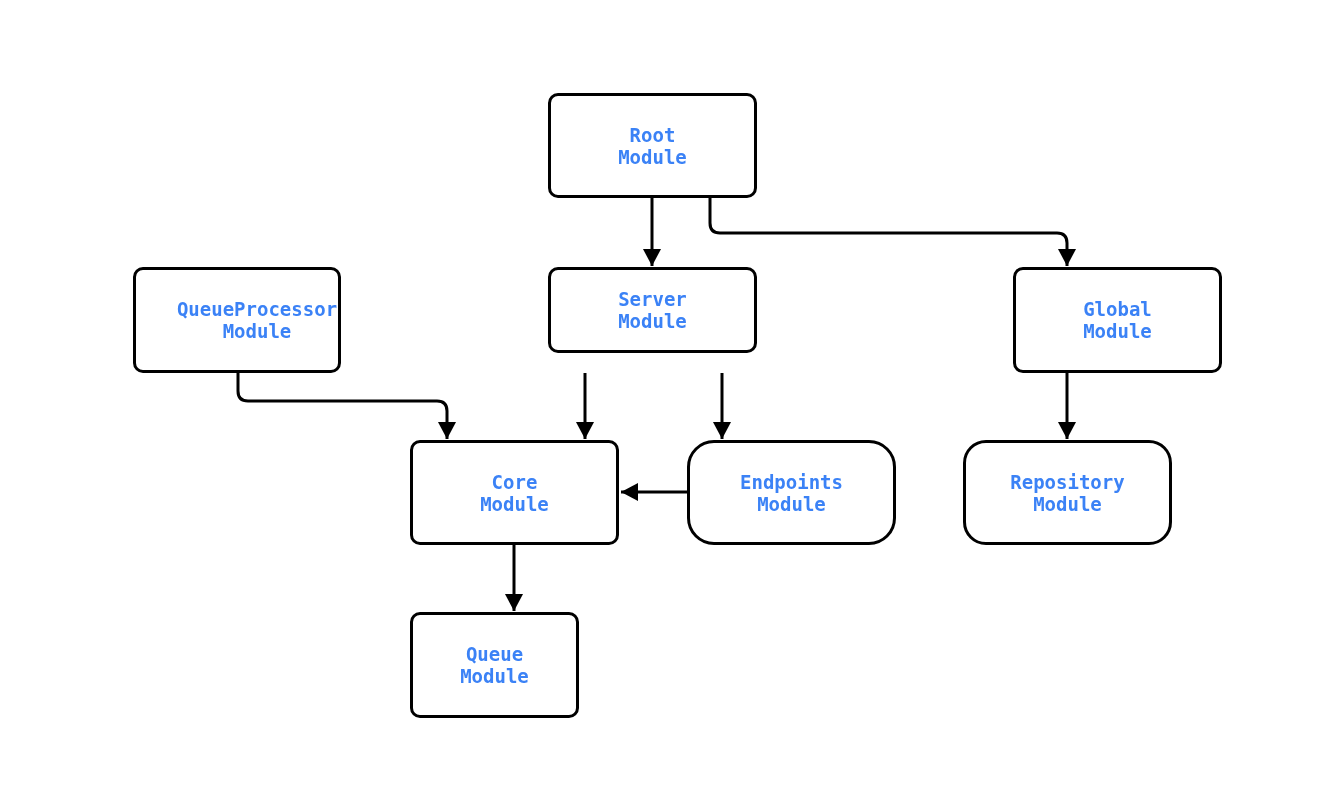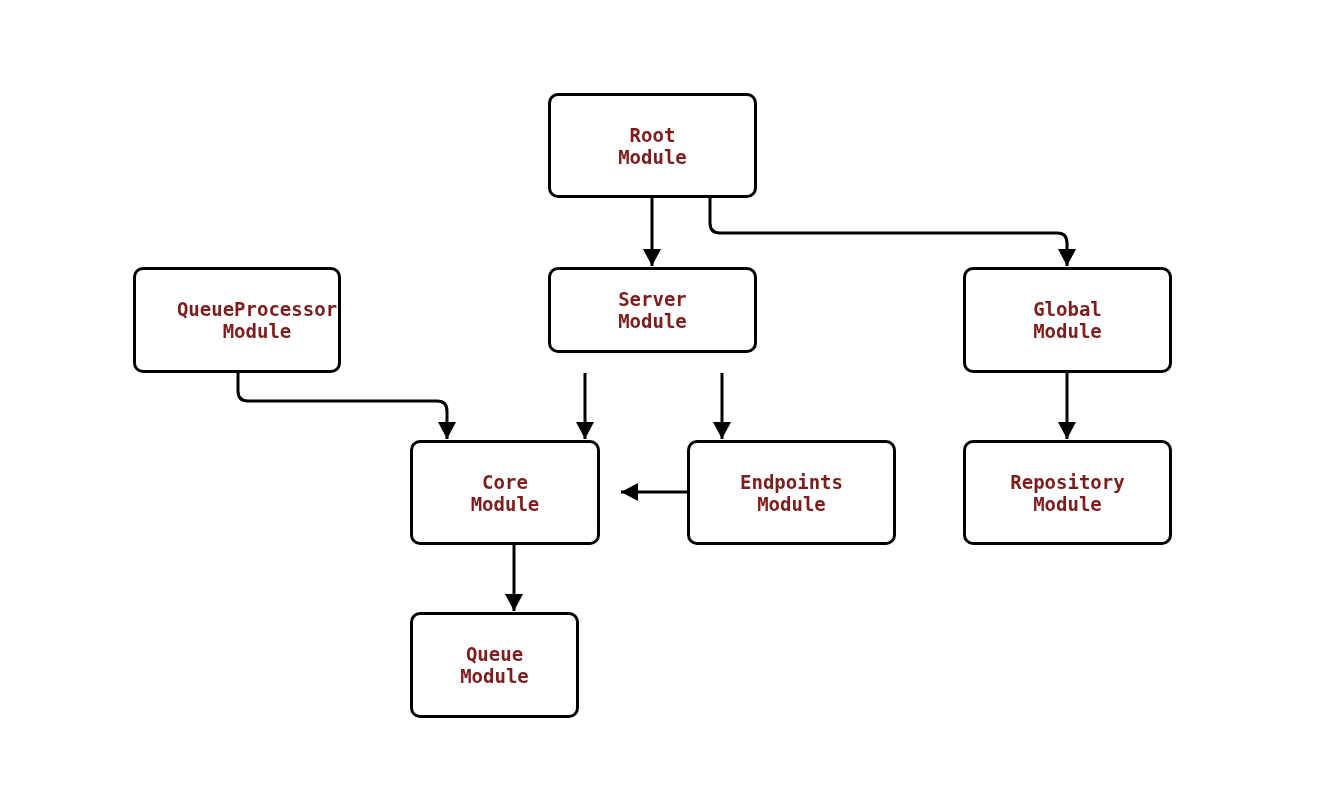--- a/index.html
+++ b/index.html
@@ -18,21 +18,21 @@
   .node {
     position: absolute;
     box-sizing: border-box;
     background: #ffffff;
     border: 3px solid #000000;
     border-radius: 10px;
     display: flex;
     align-items: center;
     justify-content: center;
     text-align: center;
-    color: #7f1d1d;
+    color: #3b82f6;
     font-weight: bold;
     font-size: 19px;
     line-height: 22px;
     white-space: pre-line;
     z-index: 1;
   }
   #edges {
     position: absolute;
     left: 0;
     top: 0;
@@ -54,30 +54,30 @@
 
   <div class="node" style="left:548px; top:93px;  width:209px; height:105px;">Root
 Module</div>
 
   <div class="node" style="left:133px; top:267px; width:208px; height:106px;padding-left:40px;">QueueProcessor
 Module</div>
 
   <div class="node" style="left:548px; top:267px; width:209px; height:86px;">Server
 Module</div>
 
-  <div class="node" style="left:963px; top:267px; width:209px; height:106px;">Global
+  <div class="node" style="left:1013px; top:267px; width:209px; height:106px;">Global
 Module</div>
 
-  <div class="node" style="left:410px; top:440px; width:190px; height:105px;">Core
+  <div class="node" style="left:410px; top:440px; width:209px; height:105px;">Core
 Module</div>
 
-  <div class="node" style="left:687px; top:440px; width:209px; height:105px;">Endpoints
+  <div class="node" style="left:687px; top:440px; width:209px; height:105px;border-radius:27px;">Endpoints
 Module</div>
 
-  <div class="node" style="left:963px; top:440px; width:209px; height:105px;">Repository
+  <div class="node" style="left:963px; top:440px; width:209px; height:105px;border-radius:23px;">Repository
 Module</div>
 
   <div class="node" style="left:410px; top:612px; width:169px; height:106px;">Queue
 Module</div>
 
   <svg id="edges" viewBox="0 0 1337 809" xmlns="http://www.w3.org/2000/svg">
     <defs>
       <marker id="arrow" markerUnits="userSpaceOnUse" markerWidth="22" markerHeight="22" refX="17" refY="9" orient="auto">
         <path d="M0,0 L17,9 L0,18 Z" fill="#000000"></path>
       </marker>

